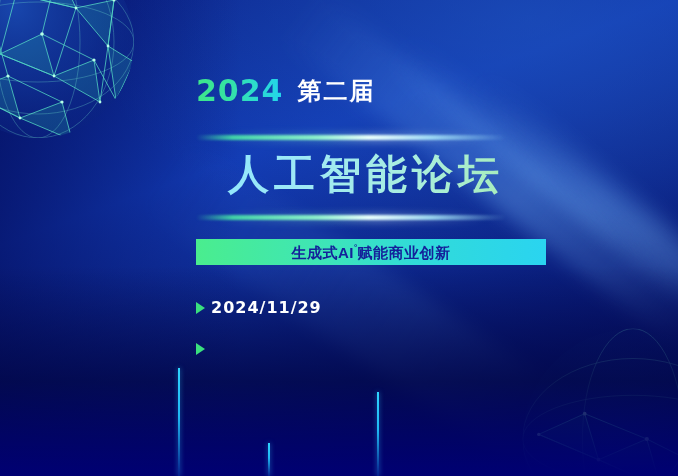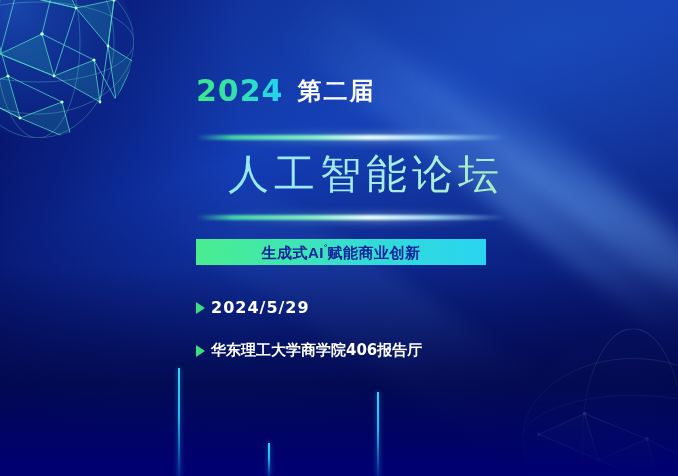--- a/index.html
+++ b/index.html
@@ -105,36 +105,36 @@
   .glow-line::after {
     content: "";
     position: absolute; left: 6%; right: 6%; top: 50%; height: 7px;
     transform: translateY(-50%);
     background: linear-gradient(90deg, rgba(80,240,180,0) 0%, rgba(150,250,215,0.35) 40%, rgba(225,250,255,0.45) 60%, rgba(100,210,255,0) 100%);
     filter: blur(4px);
   }
 
   .main-title {
     font-size: 41px;
-    font-weight: 400;
+    font-weight: 700;
     letter-spacing: 5px;
     line-height: 1;
     padding: 14px 0 13px 32px;
     background: linear-gradient(100deg, #8ce6ff 0%, #9fe9f5 28%, #a9eedd 55%, #a8edb9 78%, #a3eaa8 100%);
     -webkit-background-clip: text;
     background-clip: text;
     color: transparent;
     -webkit-text-fill-color: transparent;
     font-family: "DejaVu Sans", sans-serif;
     white-space: nowrap;
   }
 
   .subtitle-bar {
     margin-top: 19px;
-    width: 290px;
+    width: 350px;
     height: 26px;
     display: flex;
     align-items: center;
     justify-content: center;
     background: linear-gradient(90deg, #4aed8e 0%, #3fe6b4 34%, #31dbd8 62%, #2ad4f0 100%);
   }
   .subtitle-text {
     font-size: 15px;
     font-weight: 700;
     color: #14219a;
@@ -336,22 +336,21 @@
     <div class="main-title">人工智能论坛</div>
 
     <div class="glow-line"></div>
 
     <div class="subtitle-bar">
       <span class="subtitle-text"><span>生成式AI</span><span class="sup-mark">°</span><span>赋能商业创新</span></span>
     </div>
 
     <div class="info-row date">
       <span class="bullet"></span>
-      <span class="info-text">2024/5/29</span>
+      <span class="info-text">2024/11/29</span>
     </div>
 
     <div class="info-row venue">
       <span class="bullet"></span>
-      <span class="info-text">华东理工大学商学院406报告厅</span>
     </div>
 
   </div>
 </div>
 
 </body></html>

